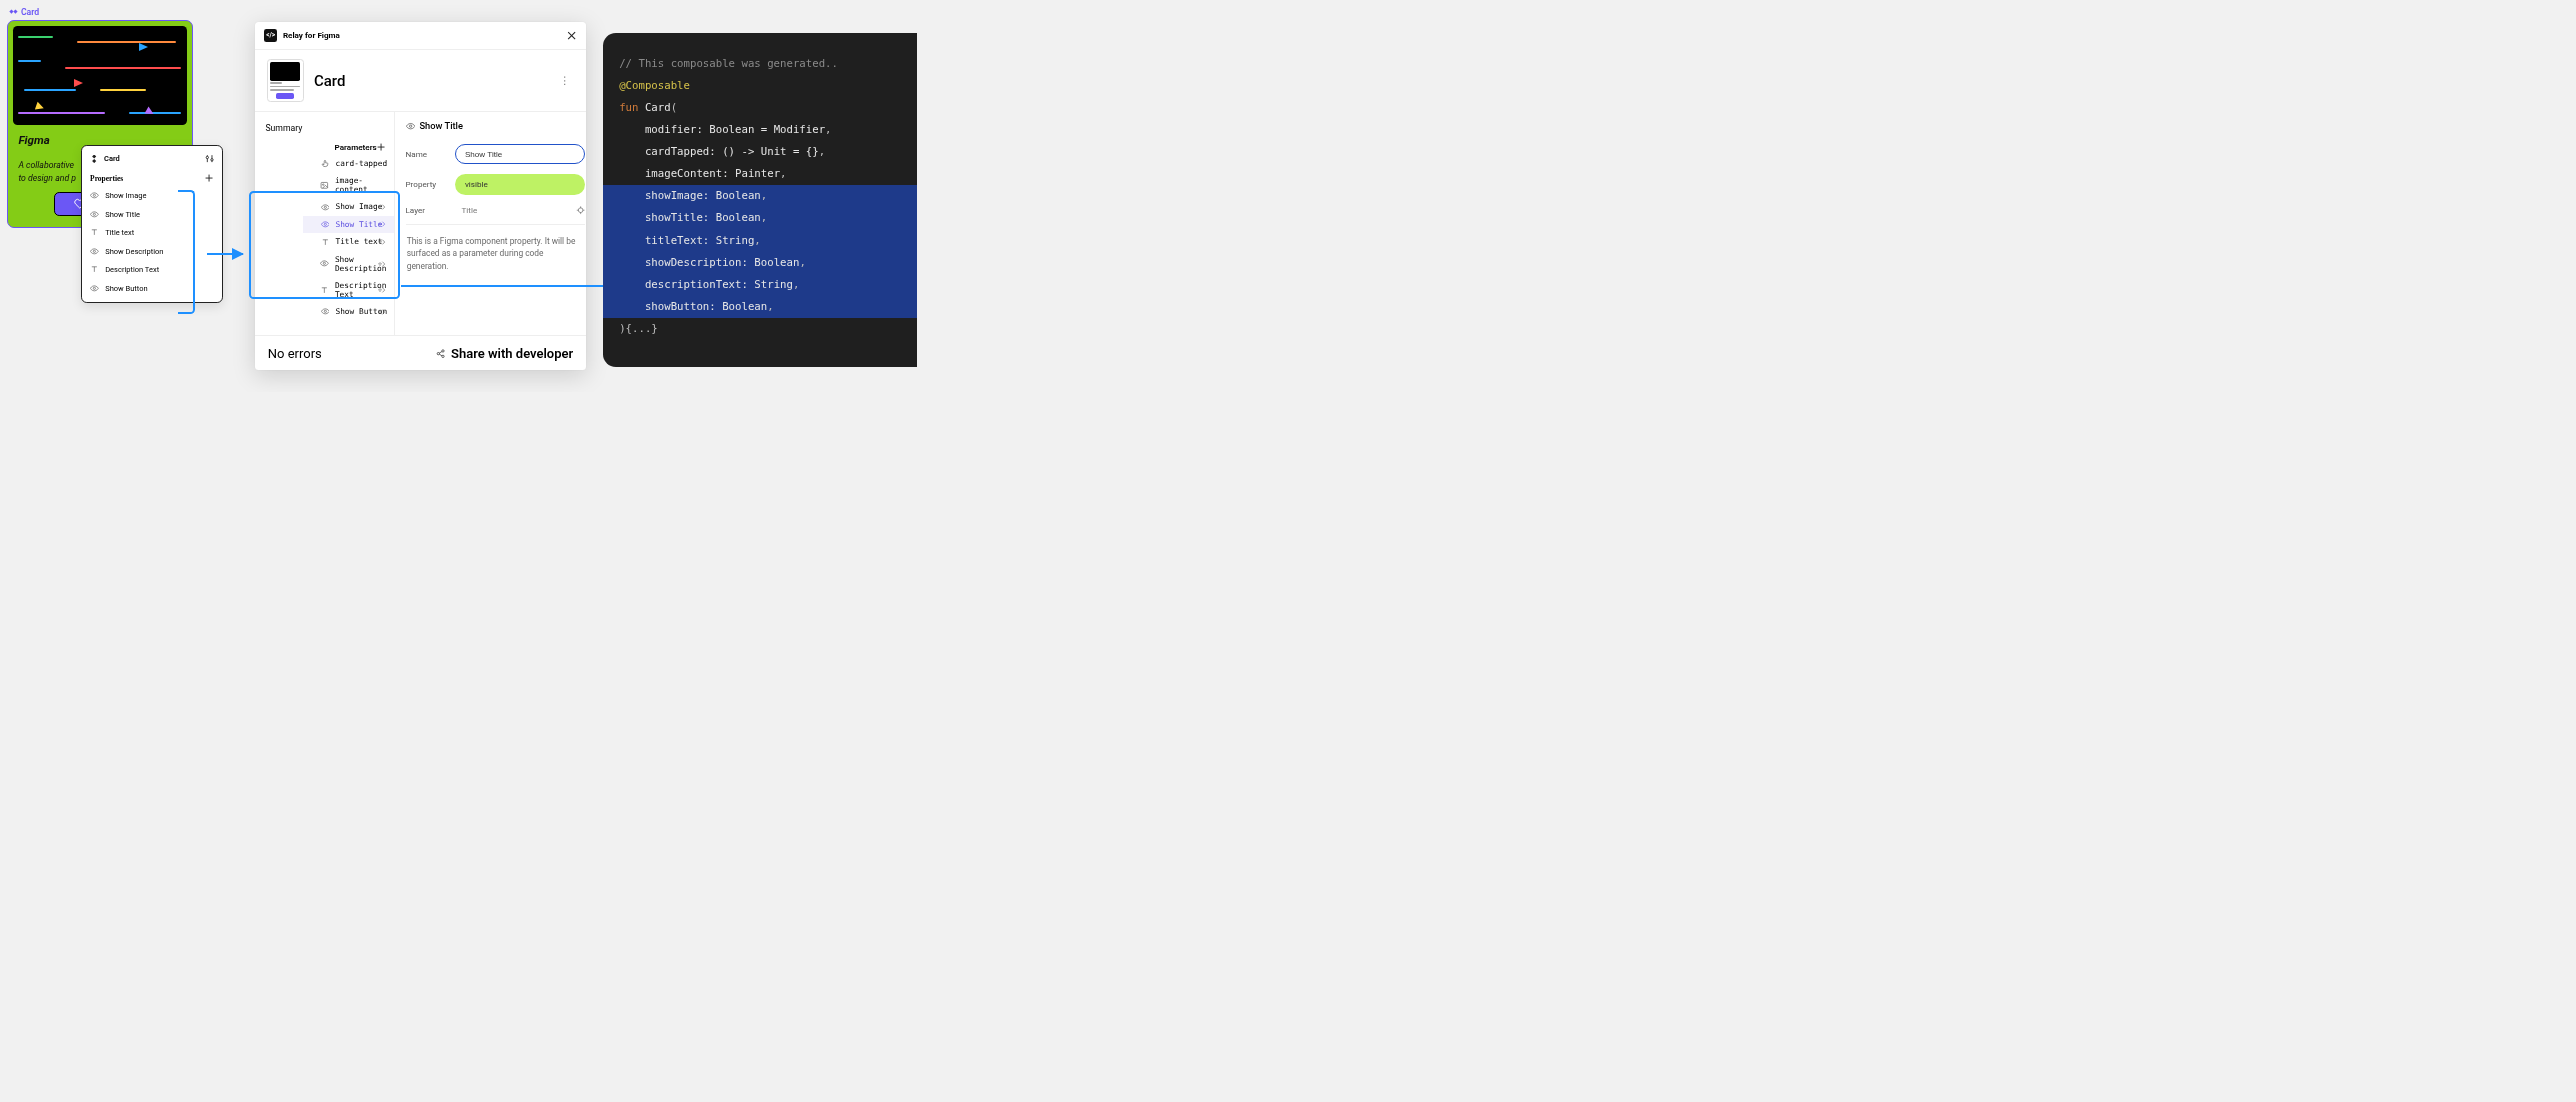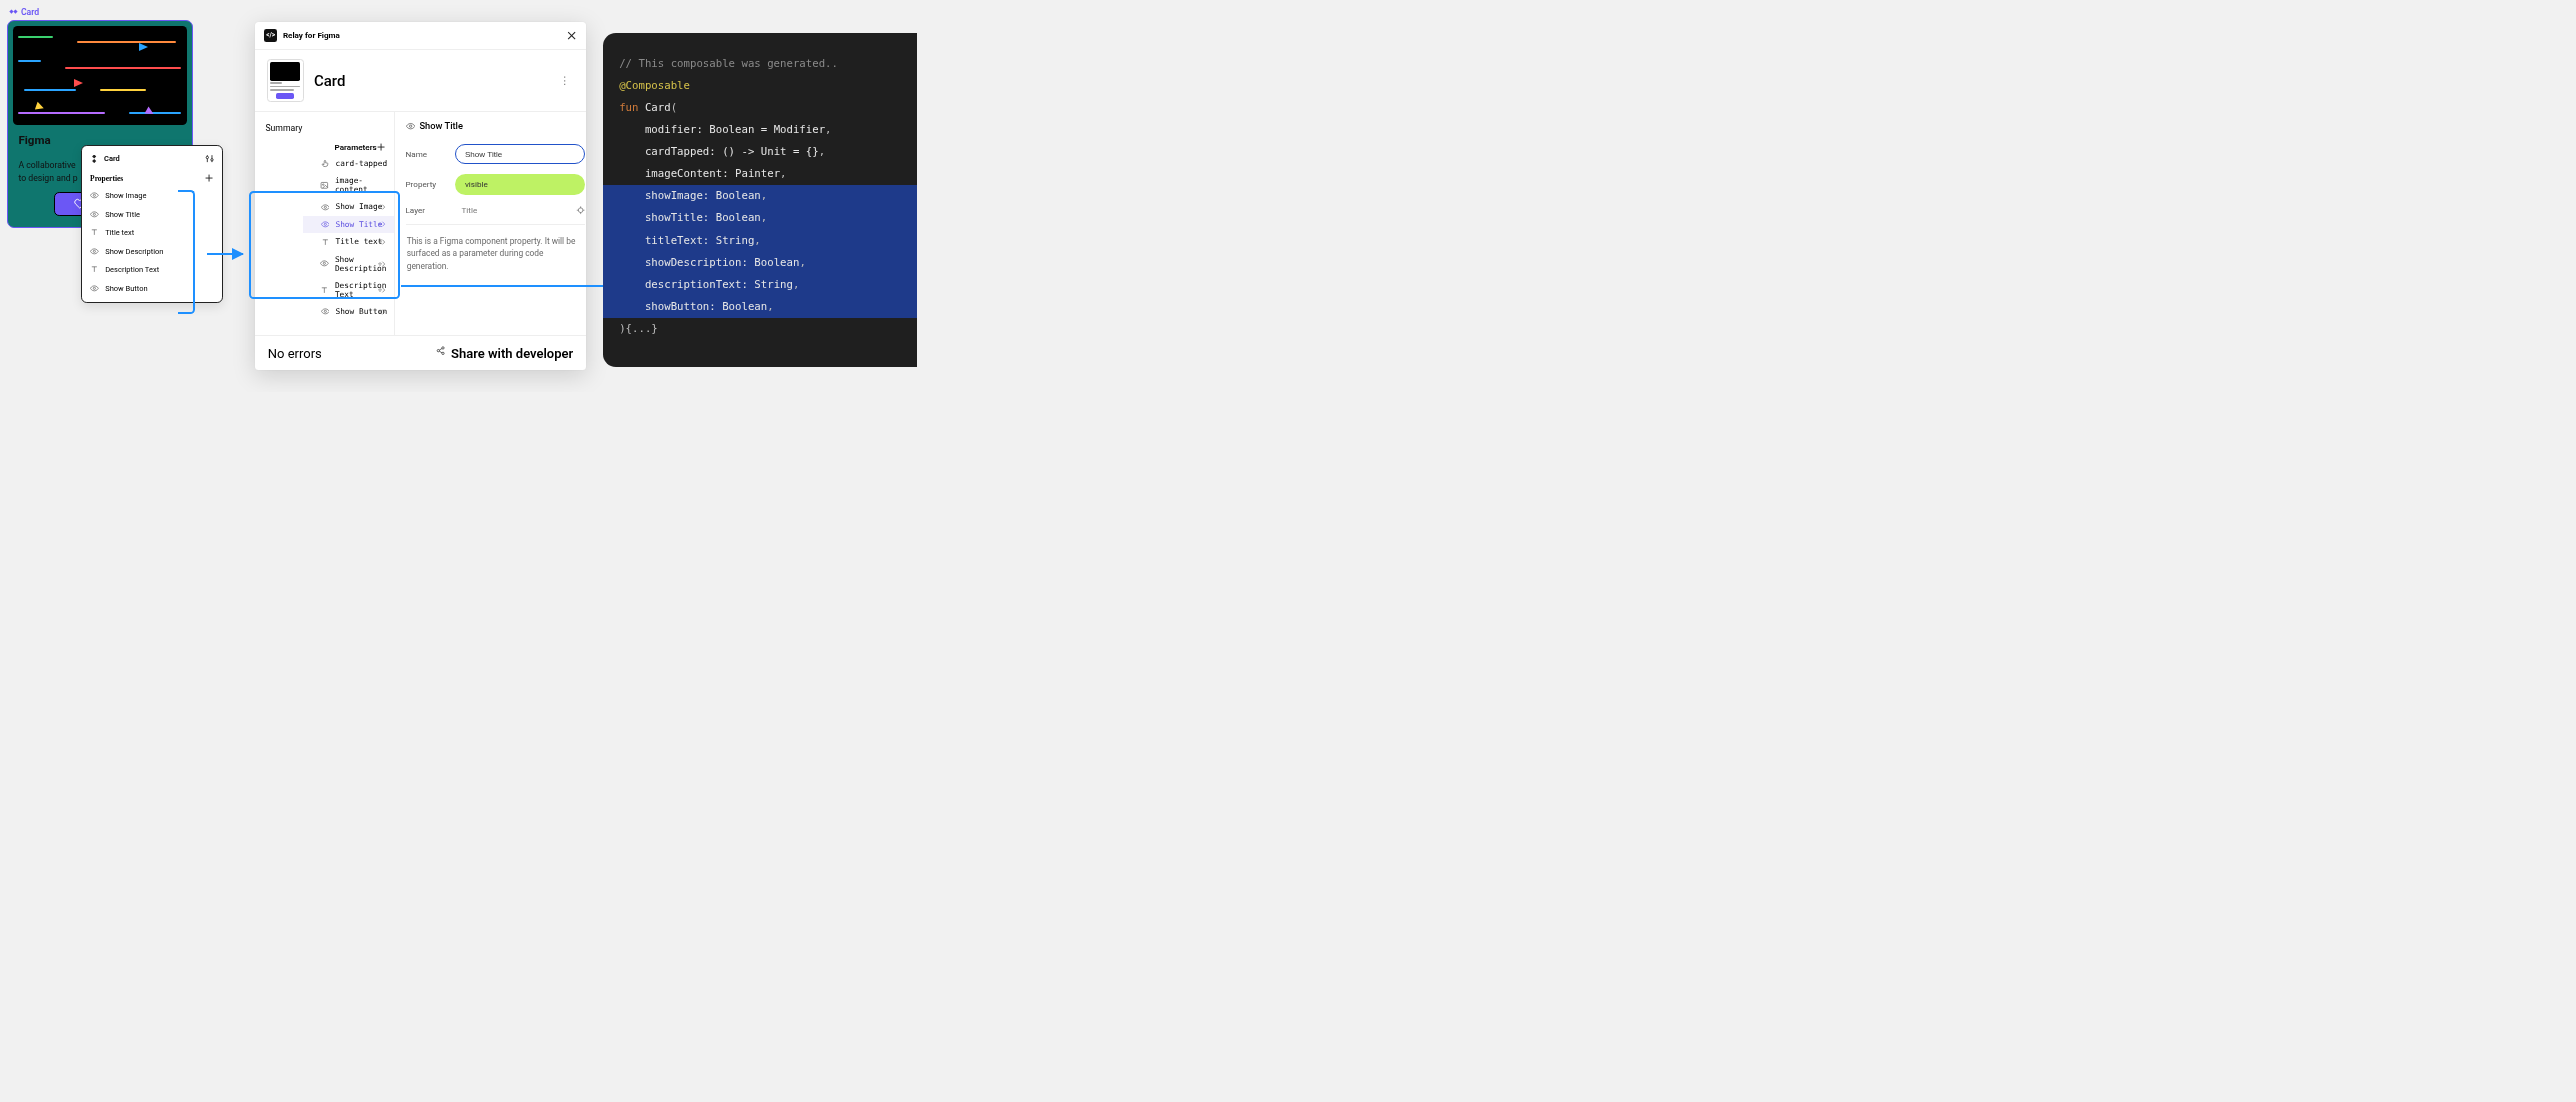--- a/index.html
+++ b/index.html
@@ -31,24 +31,25 @@
     content:''; position:absolute; width:2.9px; height:2.9px; background:#6b57f5;
     transform: rotate(45deg);
   }
   .component-label .diamond::before { left:0; top:1.7px; }
   .component-label .diamond::after { left:3.5px; top:1.7px; }
 
   .card-frame {
     position: absolute;
     left: 7px; top: 20px;
     width: 186px;
-    background: #0f766e;
+    background: #84cc16;
     border: 0.9px solid #6b57f5;
     border-radius: 7px;
     padding: 4.6px 4.6px 10.4px 4.6px;
+    font-style: italic;
   }
   .card-hero {
     width: 100%; height: 99px;
     background: #000;
     border-radius: 4.6px;
     position: relative;
     overflow: hidden;
   }
   .card-hero .stripe {
     position:absolute; height:2.3px; border-radius:1.7px;
@@ -200,21 +201,21 @@
   .relay-right .helper {
     border-top:0.6px solid #eee;
     padding:9.3px 1.2px 0 1.2px;
     color:#6a6a6a; font-size:8.4px; line-height:1.5;
   }
   .relay-footer {
     border-top:0.6px solid #eee;
     display:flex; justify-content:space-between; align-items:center;
     padding:9.3px 12.8px; font-size:13px;
   }
-  .relay-footer .share { display:flex; gap:5.8px; font-weight:600; cursor:pointer;}
+  .relay-footer .share { display:flex; align-items:center; gap:5.8px; font-weight:600; cursor:pointer;}
 
   .sel-box {
     position:absolute;
     border:2.3px solid #1e90ff;
     border-radius:4.6px;
     pointer-events:none;
   }
 
   
   .code-panel {

